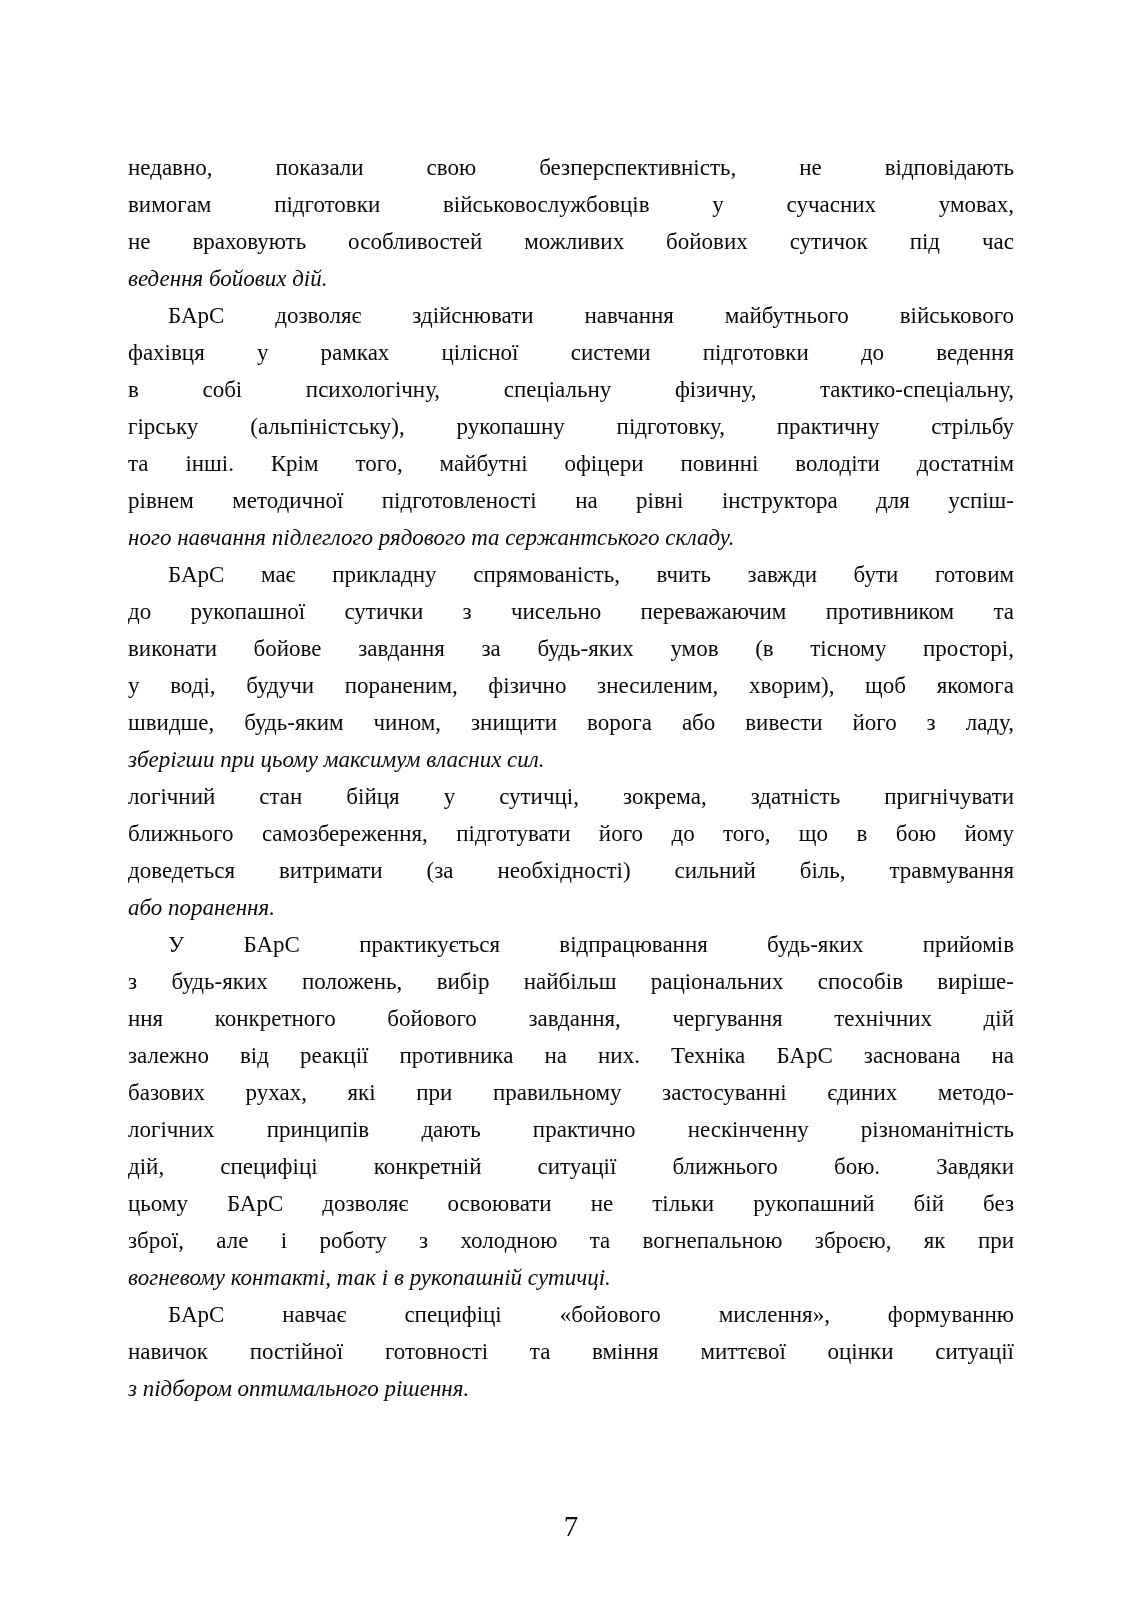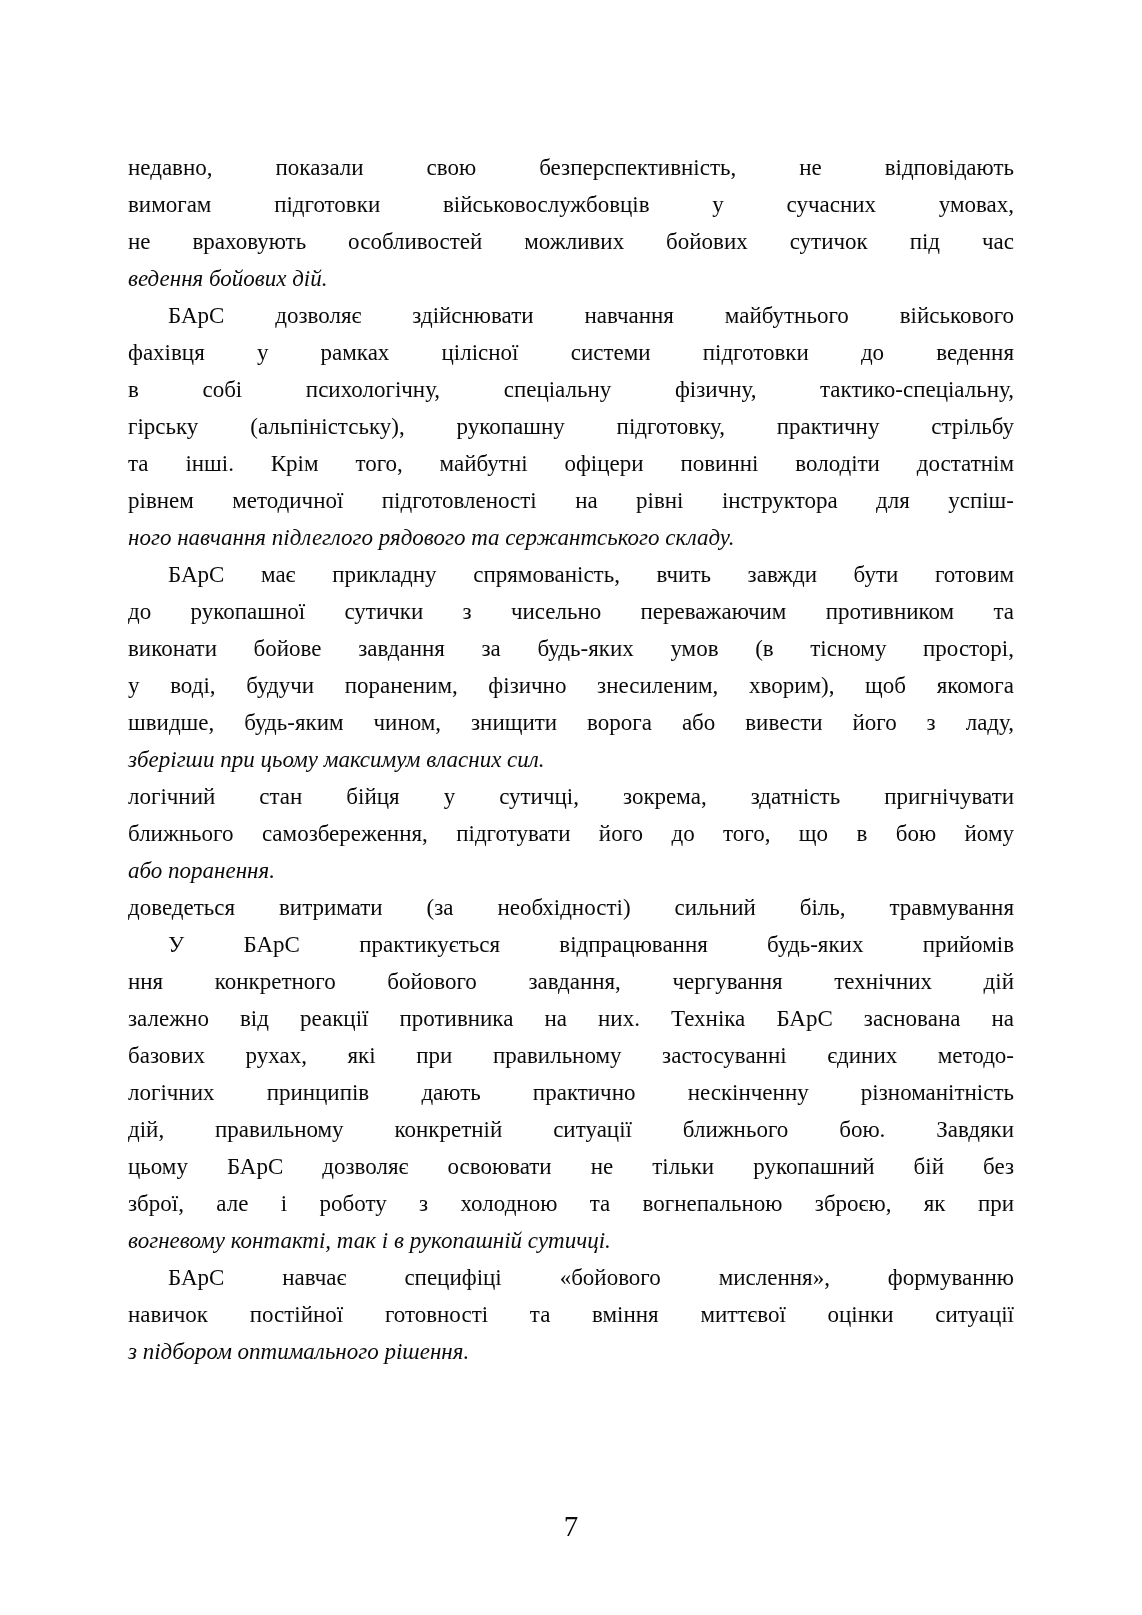--- a/index.html
+++ b/index.html
@@ -78,30 +78,31 @@
         <div class="line indent">БАрС має прикладну спрямованість, вчить завжди бути готовим</div>
         <div class="line">до рукопашної сутички з чисельно переважаючим противником та</div>
         <div class="line">виконати бойове завдання за будь-яких умов (в тісному просторі,</div>
         <div class="line">у воді, будучи пораненим, фізично знесиленим, хворим), щоб якомога</div>
         <div class="line">швидше, будь-яким чином, знищити ворога або вивести його з ладу,</div>
         <div class="line last">зберігши при цьому максимум власних сил.</div>
       </div>
       <div class="paragraph">
         <div class="line">логічний стан бійця у сутичці, зокрема, здатність пригнічувати</div>
         <div class="line">ближнього самозбереження, підготувати його до того, що в бою йому</div>
+        <div class="line">доведеться витримати (за необхідності) сильний біль, травмування</div>
         <div class="line last">або поранення.</div>
-        <div class="line">доведеться витримати (за необхідності) сильний біль, травмування</div>
       </div>
       <div class="paragraph">
         <div class="line indent">У БАрС практикується відпрацювання будь-яких прийомів</div>
+        <div class="line">з будь-яких положень, вибір найбільш раціональних способів виріше-</div>
         <div class="line">ння конкретного бойового завдання, чергування технічних дій</div>
         <div class="line">залежно від реакції противника на них. Техніка БАрС заснована на</div>
         <div class="line">базових рухах, які при правильному застосуванні єдиних методо-</div>
         <div class="line">логічних принципів дають практично нескінченну різноманітність</div>
-        <div class="line">дій, правильному конкретній ситуації ближнього бою. Завдяки</div>
+        <div class="line">дій, специфіці конкретній ситуації ближнього бою. Завдяки</div>
         <div class="line">цьому БАрС дозволяє освоювати не тільки рукопашний бій без</div>
         <div class="line">зброї, але і роботу з холодною та вогнепальною зброєю, як при</div>
         <div class="line last">вогневому контакті, так і в рукопашній сутичці.</div>
       </div>
       <div class="paragraph">
         <div class="line indent">БАрС навчає специфіці «бойового мислення», формуванню</div>
         <div class="line">навичок постійної готовності та вміння миттєвої оцінки ситуації</div>
         <div class="line last">з підбором оптимального рішення.</div>
       </div>
     </div>

